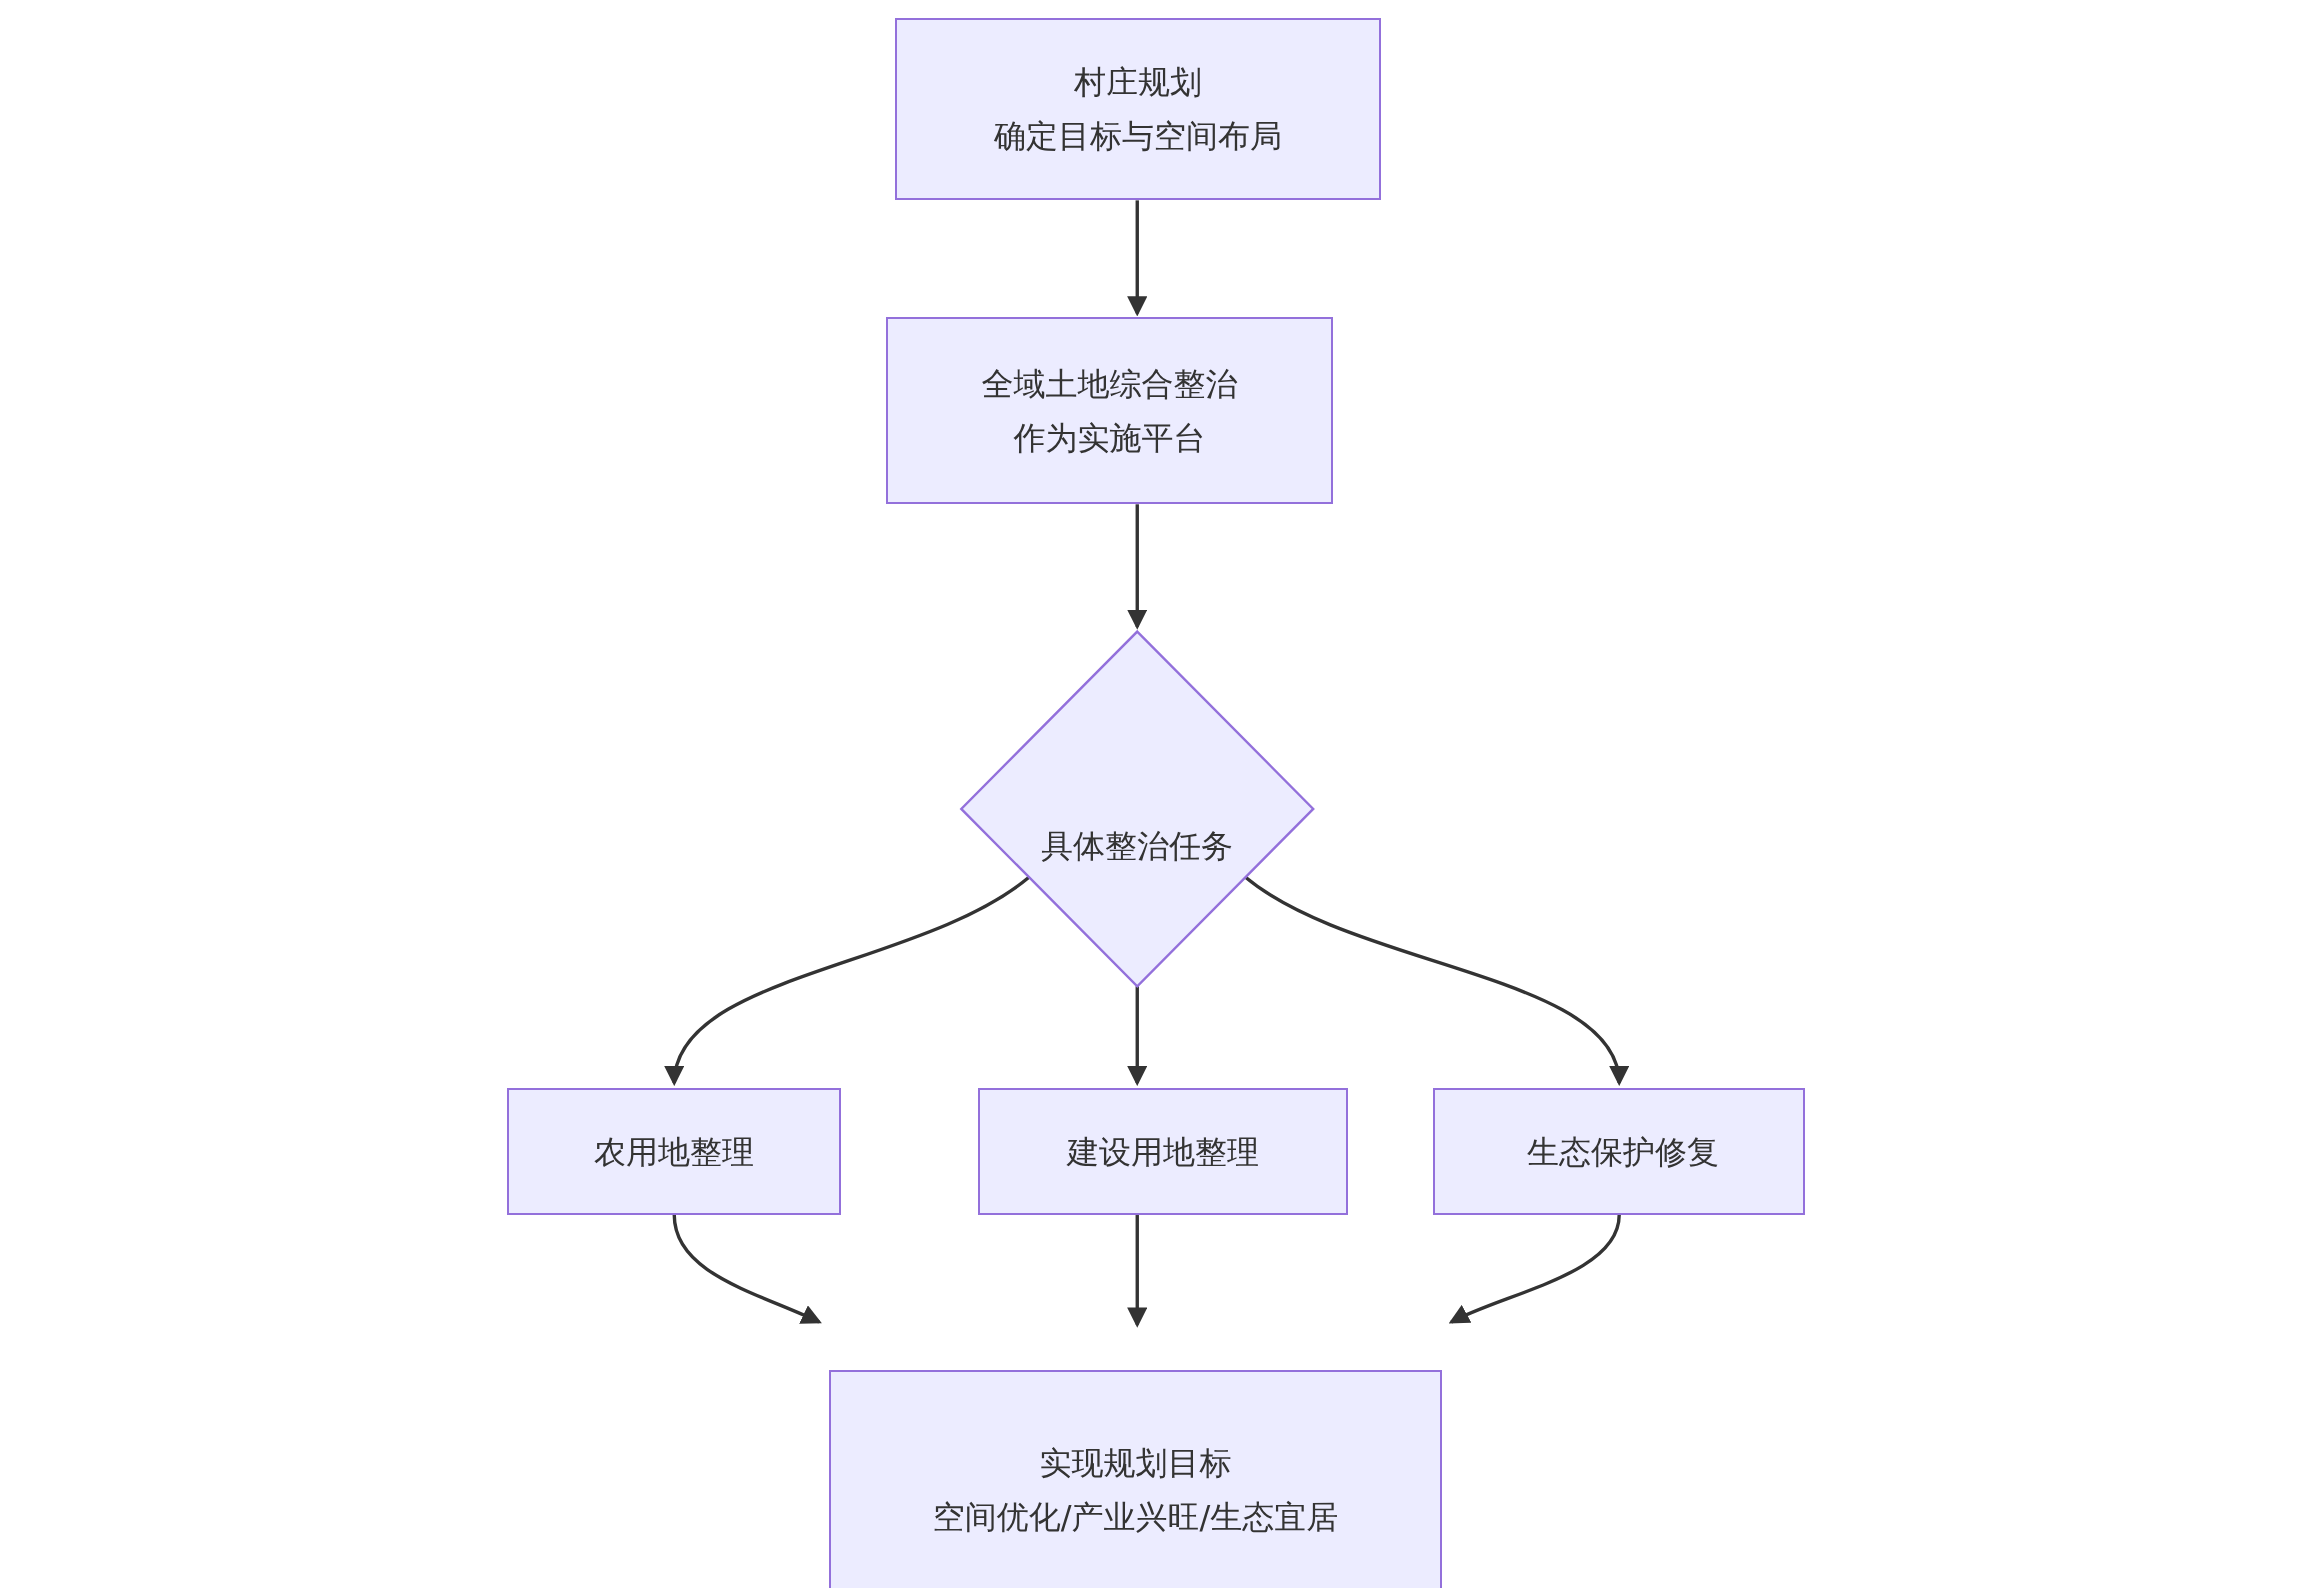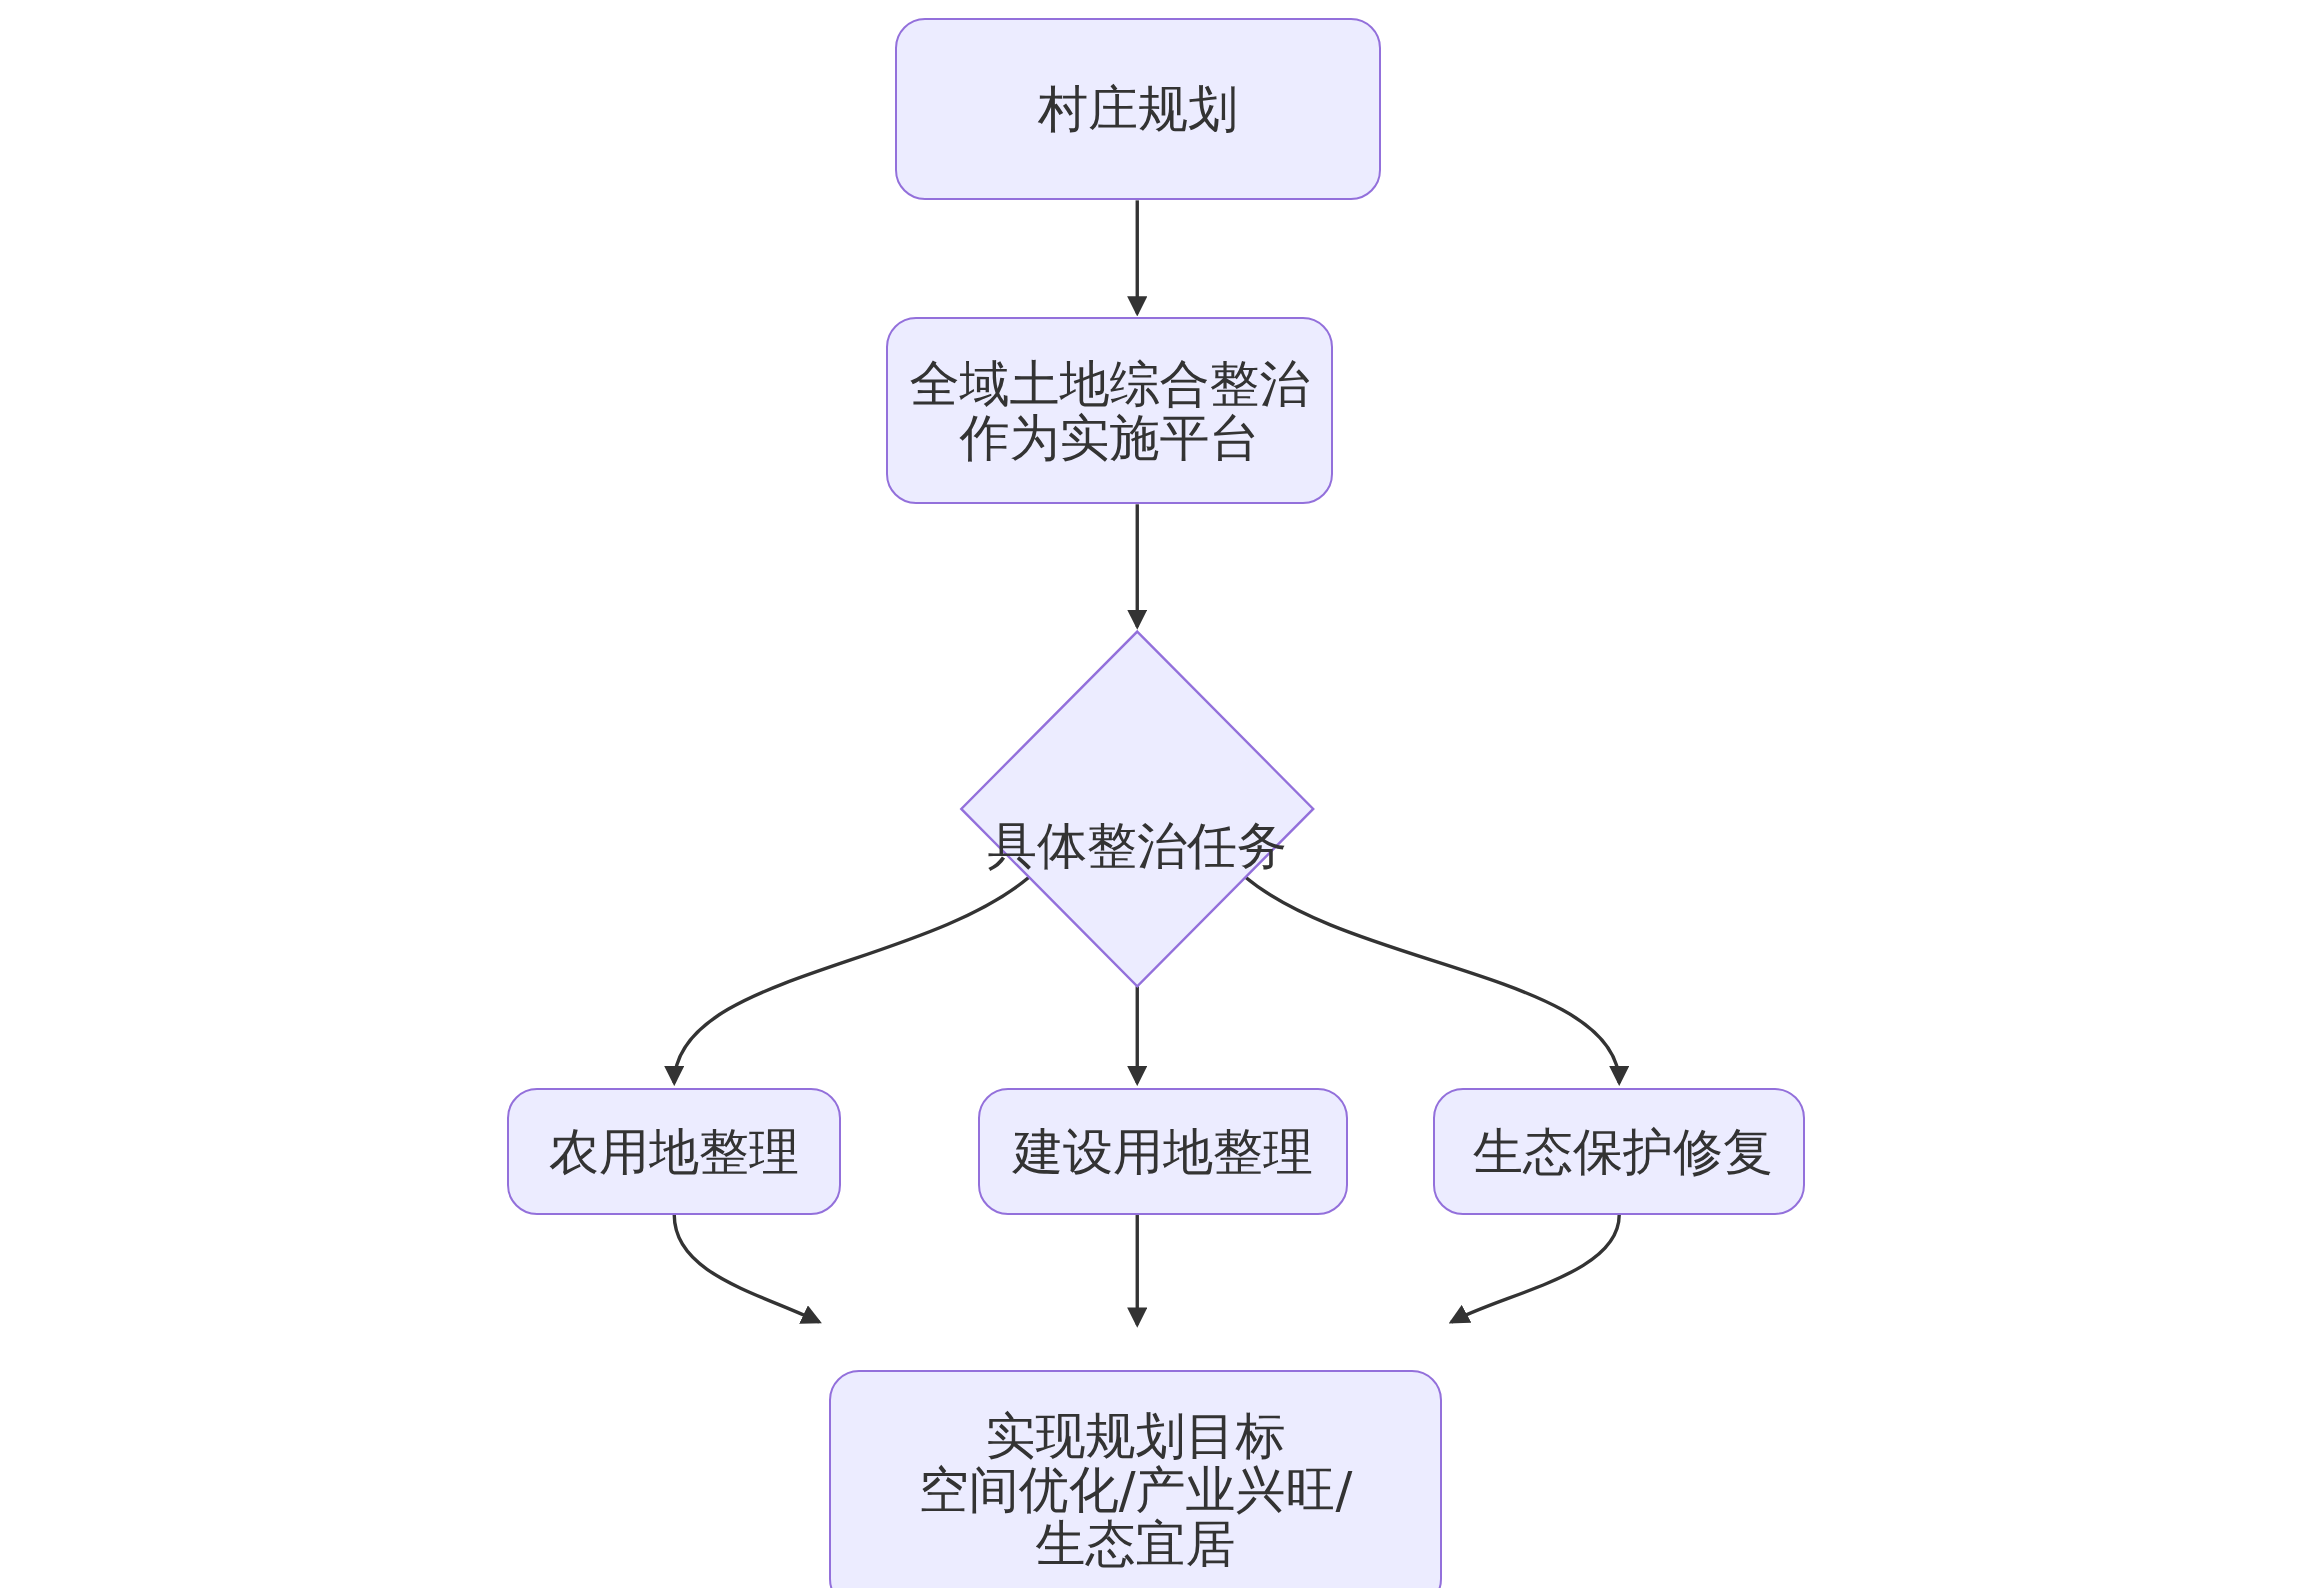--- a/index.html
+++ b/index.html
@@ -40,23 +40,22 @@
     stroke-width: 3.5;
   }
   .node {
     position: absolute;
     display: flex;
     flex-direction: column;
     align-items: center;
     justify-content: center;
     text-align: center;
     color: var(--text);
-    font-size: 50px;
+    font-size: 32px;
     line-height: 54px;
-    border-radius: 30px;
   }
   .node.rect {
     background: var(--node-fill);
     border: 2.4px solid var(--node-border);
   }
   .node.diamond-label {
     background: transparent;
     border: none;
   }
   .node .line { white-space: nowrap; }
@@ -94,20 +93,21 @@
     <path class="edge" d="M1840,1296 C2000,1430 2392,1440 2392,1600"></path>
     <path class="edge" d="M996,1795 C996,1882 1120,1910 1210,1953"></path>
     <path class="edge" d="M1680,1795 L1680,1957"></path>
     <path class="edge" d="M2392,1795 C2392,1882 2224,1910 2144,1953"></path>
 
     <polygon class="diamond-shape" points="1680,933 1940,1195 1680,1457 1420,1195"></polygon>
   </svg>
 
   <div class="node rect n-village">
     <div class="line">村庄规划</div>
+    <div class="line">确定目标与空间布局</div>
   </div>
 
   <div class="node rect n-platform">
     <div class="line">全域土地综合整治</div>
     <div class="line">作为实施平台</div>
   </div>
 
   <div class="node diamond-label n-decision">
     <div class="line">具体整治任务</div>
   </div>

